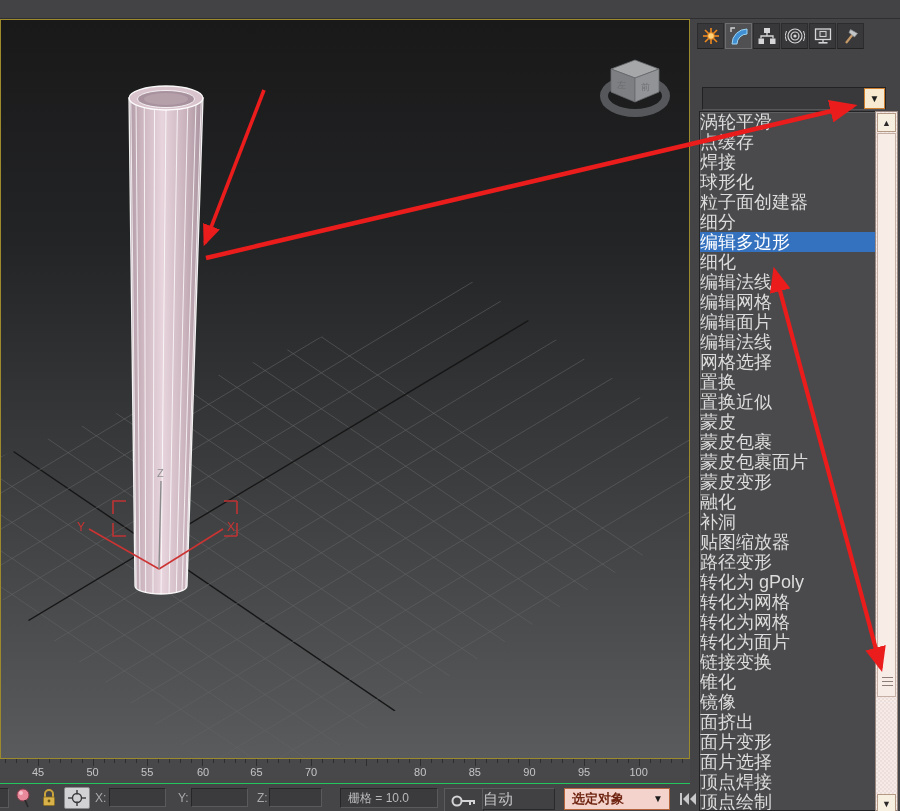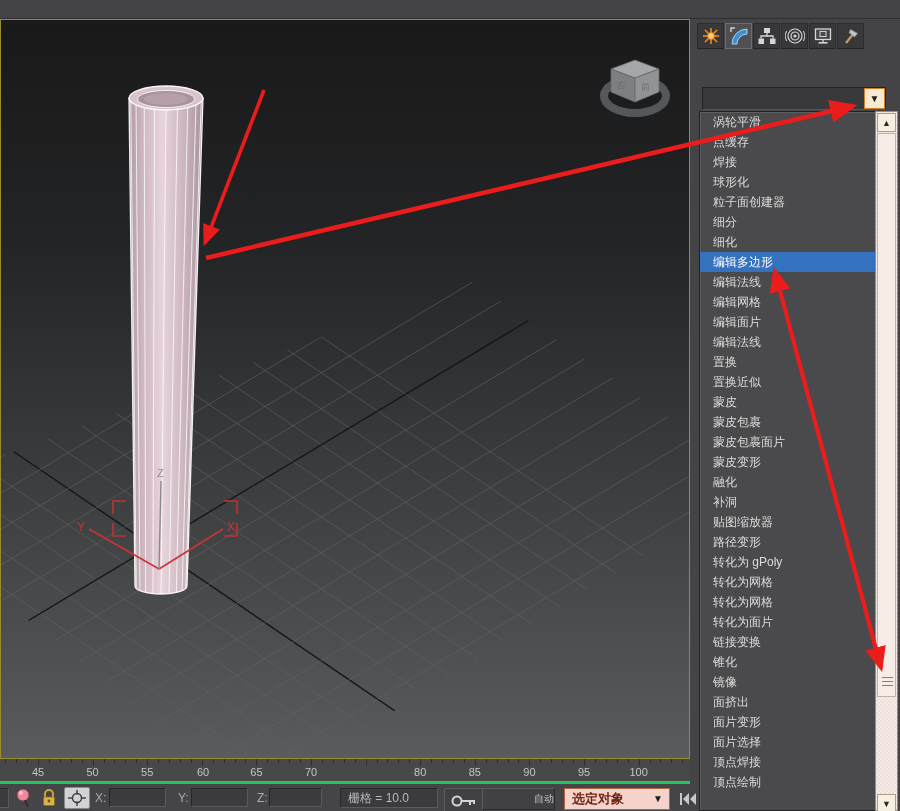--- a/index.html
+++ b/index.html
@@ -28,53 +28,53 @@
   #object-color-swatch { position:absolute; left:184px; top:1px; width:22px; height:19px; background:#eec6d8; border:1px solid #2a2a2c; }
   #modifier-combo { position:absolute; left:12px; top:68px; width:184px; height:23px; background:#39393b;
     border:1px solid #222224; border-bottom-color:#565658; }
   #modifier-combo-value { position:absolute; left:4px; top:3px; color:#d0d0d0; font-size:12px; }
   #modifier-dropdown-arrow { position:absolute; right:0; top:0; width:21px; height:21px; background:#f7ead0;
     border:1px solid #cd7f2e; display:flex; align-items:center; justify-content:center; color:#1d1d1d; font-size:10px; }
 
   
   #modifier-list { position:absolute; left:699px; top:111px; width:176px; height:700px; background:#4a4a4c;
     border:1px solid #232325; border-right:none; box-shadow:inset 1px 1px 0 #5e5e60; z-index:10; overflow:hidden; }
-  .mod-item { height:20px; line-height:20px; padding-left:13px; font-size:12px; color:#dcdcdc; white-space:nowrap; }
+  .mod-item { height:20px; line-height:20px; font-size:18px; color:#dcdcdc; white-space:nowrap; }
   .mod-item.selected { background:#3472c0; color:#ffffff; }
 
   #list-scrollbar { position:absolute; left:875px; top:111px; width:23px; height:700px; z-index:10;
     background:#ecdfdb;
     background-image:linear-gradient(45deg,#f6ebe7 25%,transparent 25%,transparent 75%,#f6ebe7 75%),
                      linear-gradient(45deg,#f6ebe7 25%,transparent 25%,transparent 75%,#f6ebe7 75%);
     background-size:4px 4px; background-position:0 0,2px 2px;
     border:1px solid #9b8a82; }
   .scroll-btn { position:absolute; left:1px; width:19px; height:19px; background:#f7efe0; border:1px solid #b49a84;
     display:flex; align-items:center; justify-content:center; font-size:9px; color:#2a2a2a; }
   #scroll-up { top:1px; }
   #scroll-down { top:682px; }
   #scroll-thumb { position:absolute; left:1px; top:21px; width:19px; height:564px; background:#f8ece6; border:1px solid #c6b0a6; }
   #scroll-grips { position:absolute; left:4px; top:543px; width:11px; height:12px;
     background:repeating-linear-gradient(#8d7d76 0 1px, transparent 1px 4px); }
 
   
   #timeline-ruler { position:absolute; left:0; top:759px; width:690px; height:25px; background:#48484a;
-    border-bottom:3px solid #22c55e; overflow:hidden; }
+    border-bottom:1px solid #22c55e; overflow:hidden; }
   .tick { position:absolute; top:0; width:1px; background:#2e2e30; }
   .tick-label { position:absolute; top:7px; width:30px; margin-left:-15px; text-align:center; color:#c4c4c6; font-size:11px; }
 
   
   #status-bar { position:absolute; left:0; top:784px; width:690px; height:27px; background:#454547; }
   .sunken { background:#3b3b3d; border:1px solid #262628; border-bottom-color:#5a5a5c; border-right-color:#5a5a5c; }
   .raised { background:#414143; border:1px solid #5b5b5d; border-bottom-color:#282a2c; border-right-color:#282a2c; }
   .coord-label { position:absolute; top:7px; color:#a9a9ab; font-size:12px; }
   .coord-field { position:absolute; top:4px; height:19px; }
   #stub-field { position:absolute; left:-4px; top:4px; width:13px; height:20px; }
   #grid-size-display { position:absolute; left:340px; top:4px; width:98px; height:20px; color:#b9b9bb; font-size:12px; line-height:18px; padding-left:7px; }
   #set-keys-button { position:absolute; left:444px; top:4px; width:40px; height:26px; display:flex; align-items:center; justify-content:center; }
-  #auto-key-button { position:absolute; left:482px; top:4px; width:73px; height:22px; color:#c6c6c8; font-size:10px; text-align:right; line-height:20px; }
+  #auto-key-button { position:absolute; left:482px; top:4px; width:73px; height:22px; color:#c6c6c8; font-size:15px; text-align:left; line-height:20px; }
   #key-filters-dropdown { position:absolute; left:564px; top:4px; width:106px; height:22px; background:#f5d3cd;
     border:1px solid #b4643c; color:#6e2410; font-size:13px; font-weight:bold; line-height:20px; padding-left:7px; }
   #key-filters-arrow { position:absolute; right:6px; top:0; font-size:10px; color:#1c1c1c; font-weight:normal; }
   #go-start-button { position:absolute; left:678px; top:6px; width:20px; height:18px; }
 
   
   #arrows { position:absolute; left:0; top:0; width:900px; height:811px; z-index:50; pointer-events:none; }
 </style>
 </head>
 <body>
@@ -247,26 +247,27 @@
     </div>
   </div>
 
   <div id="modifier-list">
       <div class="mod-item">涡轮平滑</div>
       <div class="mod-item">点缓存</div>
       <div class="mod-item">焊接</div>
       <div class="mod-item">球形化</div>
       <div class="mod-item">粒子面创建器</div>
       <div class="mod-item">细分</div>
+      <div class="mod-item selected">编辑多边形</div>
       <div class="mod-item">细化</div>
-      <div class="mod-item selected">编辑多边形</div>
       <div class="mod-item">编辑法线</div>
       <div class="mod-item">编辑网格</div>
       <div class="mod-item">编辑面片</div>
       <div class="mod-item">编辑法线</div>
+      <div class="mod-item">网格选择</div>
       <div class="mod-item">置换</div>
       <div class="mod-item">置换近似</div>
       <div class="mod-item">蒙皮</div>
       <div class="mod-item">蒙皮包裹</div>
       <div class="mod-item">蒙皮包裹面片</div>
       <div class="mod-item">蒙皮变形</div>
       <div class="mod-item">融化</div>
       <div class="mod-item">补洞</div>
       <div class="mod-item">贴图缩放器</div>
       <div class="mod-item">路径变形</div>

